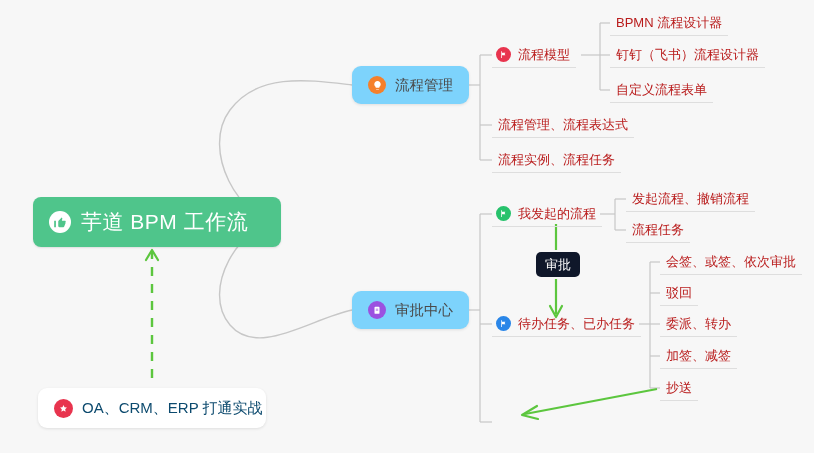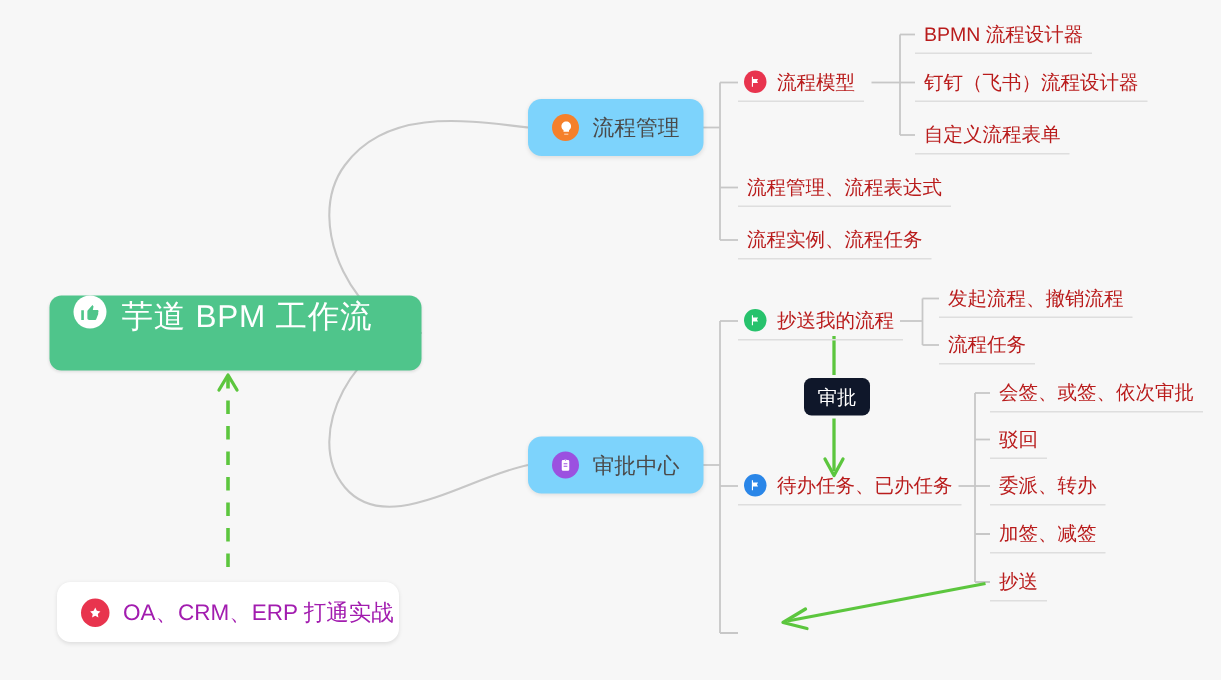--- a/index.html
+++ b/index.html
@@ -20,21 +20,21 @@
     pointer-events: none;
   }
 
   
   .root-node {
     position: absolute;
     left: 33px; top: 197px;
     width: 248px; height: 50px;
     background: #4FC58B;
     border-radius: 8px;
-    display: flex; align-items: flex-start;
+    display: flex; align-items: center;
     padding-left: 16px;
     box-shadow: 0 1px 2px rgba(0,0,0,0.10);
   }
   .root-label {
     color: #ffffff;
     font-size: 21px;
     letter-spacing: 0.5px;
     margin-left: 10px;
     white-space: nowrap;
   }
@@ -88,21 +88,21 @@
     left: 38px; top: 388px;
     width: 228px; height: 40px;
     background: #ffffff;
     border-radius: 9px;
     display: flex; align-items: center;
     padding-left: 16px;
     box-shadow: 0 1px 3px rgba(0,0,0,0.10);
   }
   .bottom-label {
     font-size: 15px;
-    color: #a21caf;
+    color: #0c4a6e;
     margin-left: 9px;
     white-space: nowrap;
   }
   .bottom-card .circ-icon { width: 19px; height: 19px; }
 
   
   .badge {
     position: absolute;
     left: 536px; top: 252px;
     background: #0f172a;
@@ -228,21 +228,21 @@
     </span>
     <span class="branch-label">审批中心</span>
   </div>
 
   <div class="leaf" style="left:492px; top:201px;">
     <span class="circ-icon" style="background:#27C26C;">
       <svg width="9" height="9" viewBox="0 0 24 24" fill="#ffffff">
         <path d="M6 3v18h2v-7h9l-2-3.5L17 7H8V3H6z"></path>
       </svg>
     </span>
-    <span class="leaf-label">抄送我的流程</span>
+    <span class="leaf-label">我发起的流程</span>
   </div>
 
   <div class="leaf no-icon" style="left:626px; top:186px;">
     <span class="leaf-label">发起流程、撤销流程</span>
   </div>
   <div class="leaf no-icon" style="left:626px; top:217px;">
     <span class="leaf-label">流程任务</span>
   </div>
 
   <div class="badge">审批</div>

